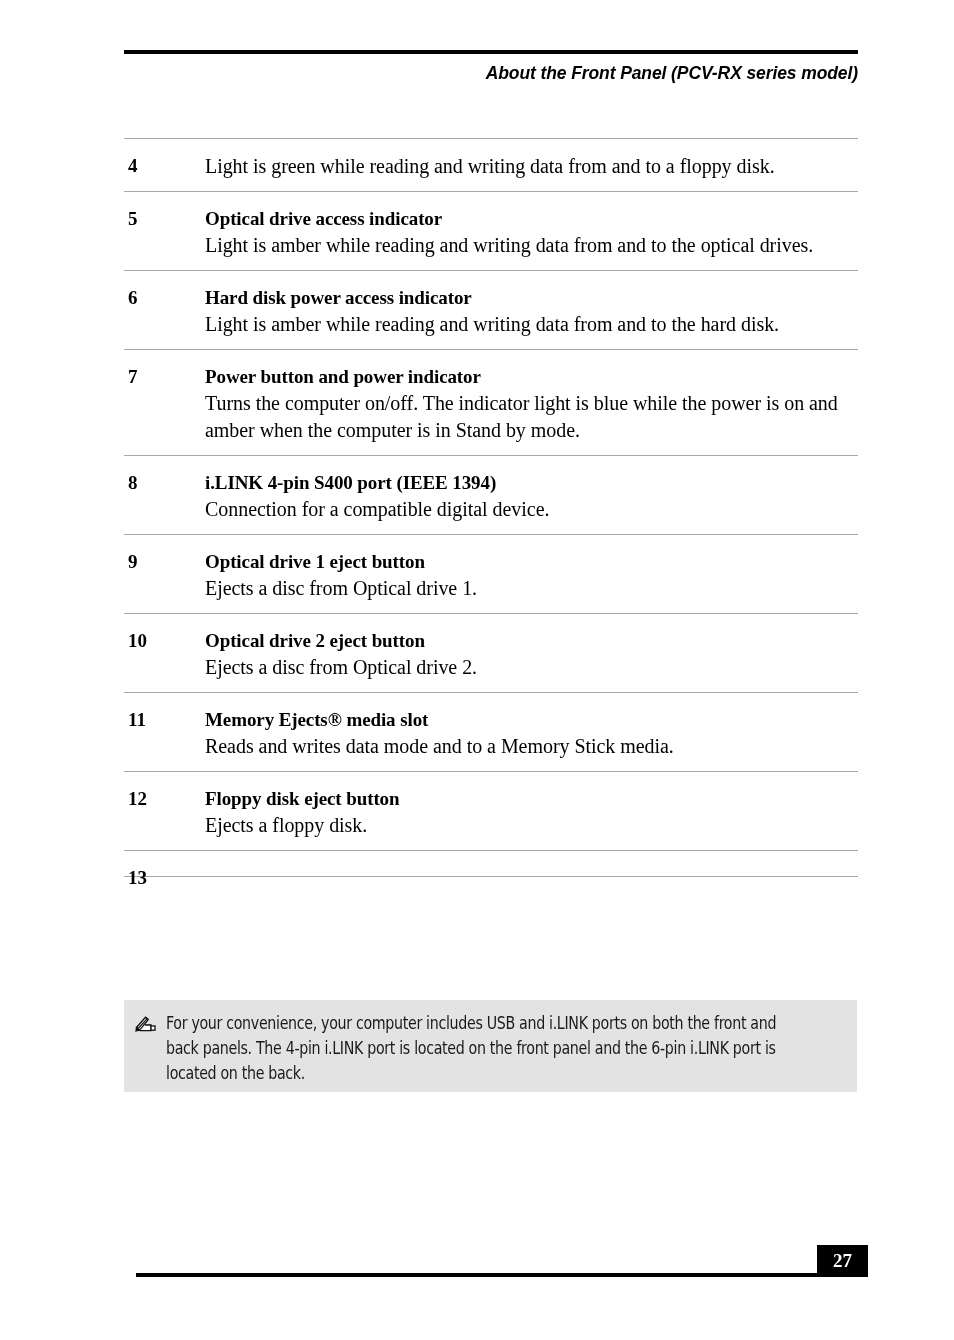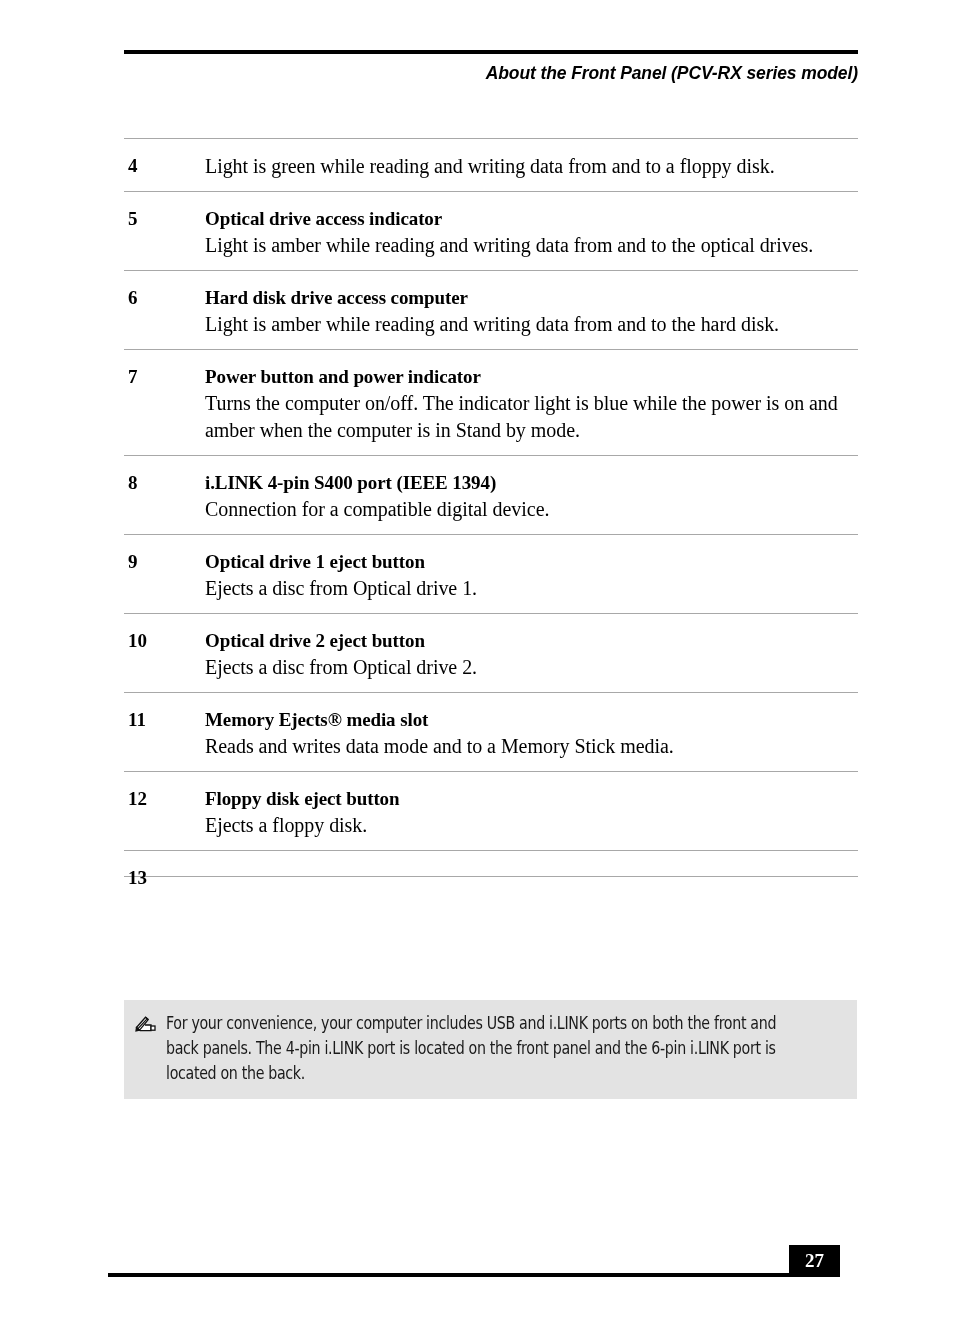--- a/index.html
+++ b/index.html
@@ -93,21 +93,21 @@
     max-width: 650px;
   }
 
   
   .note {
     position: absolute;
     left: 124px;
     top: 1000px;
     width: 733px;
     background: #e3e3e3;
-    padding: 11px 12px 13px 10px;
+    padding: 11px 12px 6px 10px;
     box-sizing: border-box;
     display: flex;
     align-items: flex-start;
   }
   .note-icon {
     flex: 0 0 auto;
     width: 26px;
     height: 22px;
     margin-top: 3px;
     margin-right: 6px;
@@ -119,21 +119,21 @@
     color: #1a1a1a;
     letter-spacing: -0.35px;
     transform: scaleX(0.93);
     transform-origin: left top;
     width: 107%;
   }
 
   
   .footer {
     position: absolute;
-    left: 108px;
+    left: 136px;
     top: 1243px;
     width: 734px;
     height: 60px;
   }
   .footer-rule {
     position: absolute;
     left: 0;
     top: 30px;
     width: 682px;
     height: 4px;
@@ -173,21 +173,21 @@
       <div class="row">
         <div class="row-num">5</div>
         <div class="row-body">
           <div class="row-title">Optical drive access indicator</div>
           <div class="row-desc">Light is amber while reading and writing data from and to the optical drives.</div>
         </div>
       </div>
       <div class="row">
         <div class="row-num">6</div>
         <div class="row-body">
-          <div class="row-title">Hard disk drive access computer</div>
+          <div class="row-title">Hard disk power access indicator</div>
           <div class="row-desc">Light is amber while reading and writing data from and to the hard disk.</div>
         </div>
       </div>
       <div class="row">
         <div class="row-num">7</div>
         <div class="row-body">
           <div class="row-title">Power button and power indicator</div>
           <div class="row-desc">Turns the computer on/off. The indicator light is blue while the power is on and amber when the computer is in Stand by mode.</div>
         </div>
       </div>

